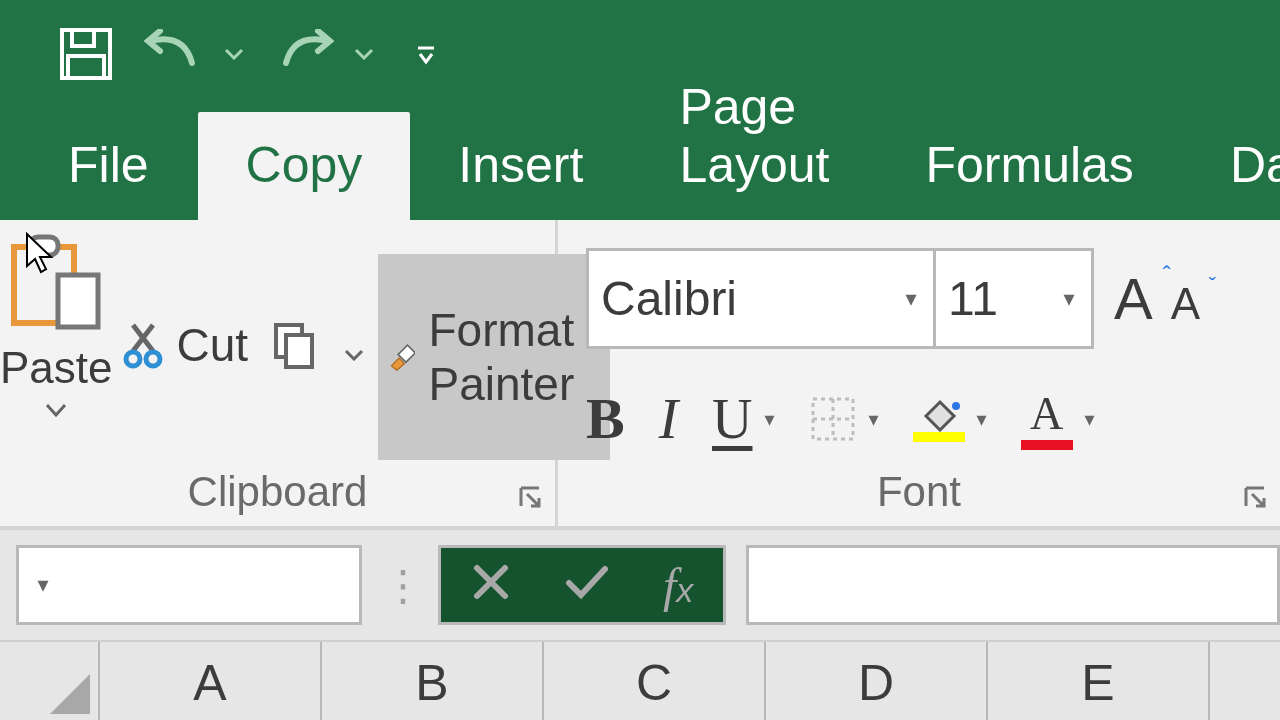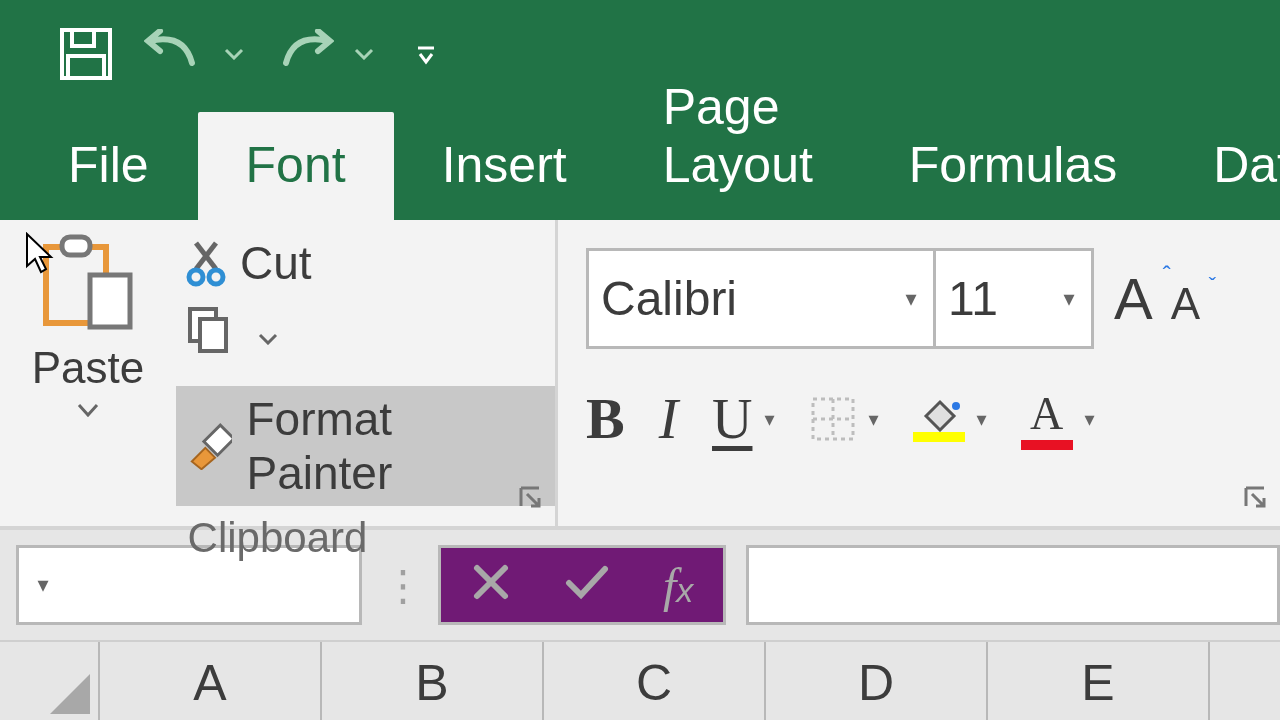--- a/index.html
+++ b/index.html
@@ -78,21 +78,21 @@
     flex-direction: column;
     align-items: center;
     padding-top: 11px;
     position: relative;
   }
   .paste-label { font-size: 44px; color: #3c3c3c; margin-top: 12px; }
   .paste-chev { margin-top: 10px; color: #666; }
   .clip-col {
     flex: 1;
     display: flex;
-    flex-direction: column;
+    flex-direction: row;
     justify-content: flex-start;
     padding-top: 10px;
   }
   .clip-row {
     display: flex;
     align-items: center;
     font-size: 46px;
     color: #3c3c3c;
     padding: 6px 14px 6px 10px;
     gap: 14px;
@@ -142,21 +142,21 @@
   .namebox {
     width: 346px; height: 80px;
     background: #ffffff; border: 3px solid #b8b8b8;
     display: flex; align-items: center;
     font-size: 48px; color: #3c3c3c;
   }
   .namebox-text { flex: 1; padding-left: 18px; }
   .namebox-arrow { width: 48px; text-align: center; color: #666; font-size: 22px; }
   .divider3 { font-size: 42px; color: #a0a0a0; letter-spacing: -6px; }
   .fx-actions {
-    height: 80px; background: #701a75; border: 3px solid #b8b8b8;
+    height: 80px; background: #14532d; border: 3px solid #b8b8b8;
     display: flex; align-items: center; padding: 0 30px; gap: 54px; text-align: right;
   }
   .fx-actions svg, .fx-actions span { color: #a8a8a8; }
   .fx-x { font-size: 48px; }
   .fx-check { font-size: 46px; }
   .fx-label { font-size: 48px; font-style: italic; font-family: "Times New Roman", serif; }
   .formula-input {
     flex: 1; height: 80px; background: #ffffff; border: 3px solid #b8b8b8;
   }
 
@@ -225,21 +225,21 @@
   <div class="custom-qat" style="margin-left:10px">
     <svg width="24" height="24" viewBox="0 0 24 24">
       <line x1="4" y1="6" x2="20" y2="6" stroke="#ffffff" stroke-width="3"></line>
       <path d="M6 12 L12 20 L18 12" fill="none" stroke="#ffffff" stroke-width="3"></path>
     </svg>
   </div>
 </div>
 
 <div class="tabstrip">
   <div class="tab file">File</div>
-  <div class="tab active">Font</div>
+  <div class="tab active">Copy</div>
   <div class="tab">Insert</div>
   <div class="tab">Page Layout</div>
   <div class="tab">Formulas</div>
   <div class="tab">Data</div>
 </div>
 
 <div class="ribbon">
 
   <div class="group clipboard-group">
     <div class="group-body">
@@ -341,20 +341,21 @@
         </div>
         <div class="fmt-btn">
           <div style="display:flex;flex-direction:column;align-items:center">
             <span style="font-size:46px;color:#3c3c3c;font-family:'Times New Roman',serif">A</span>
             <div style="width:52px;height:10px;background:#e81123"></div>
           </div>
           <span class="mini-chev">▾</span>
         </div>
       </div>
     </div>
+    <div class="group-label">Font</div>
     <div class="group-launcher">
       <svg width="26" height="26">
           <path d="M4 4 L4 22 M4 4 L22 4 M10 10 L22 22 M22 14 L22 22 L14 22" fill="none" stroke="#777" stroke-width="3"></path>
         </svg>
     </div>
   </div>
 </div>
 
 <div class="namebar">
   <div class="namebox">

